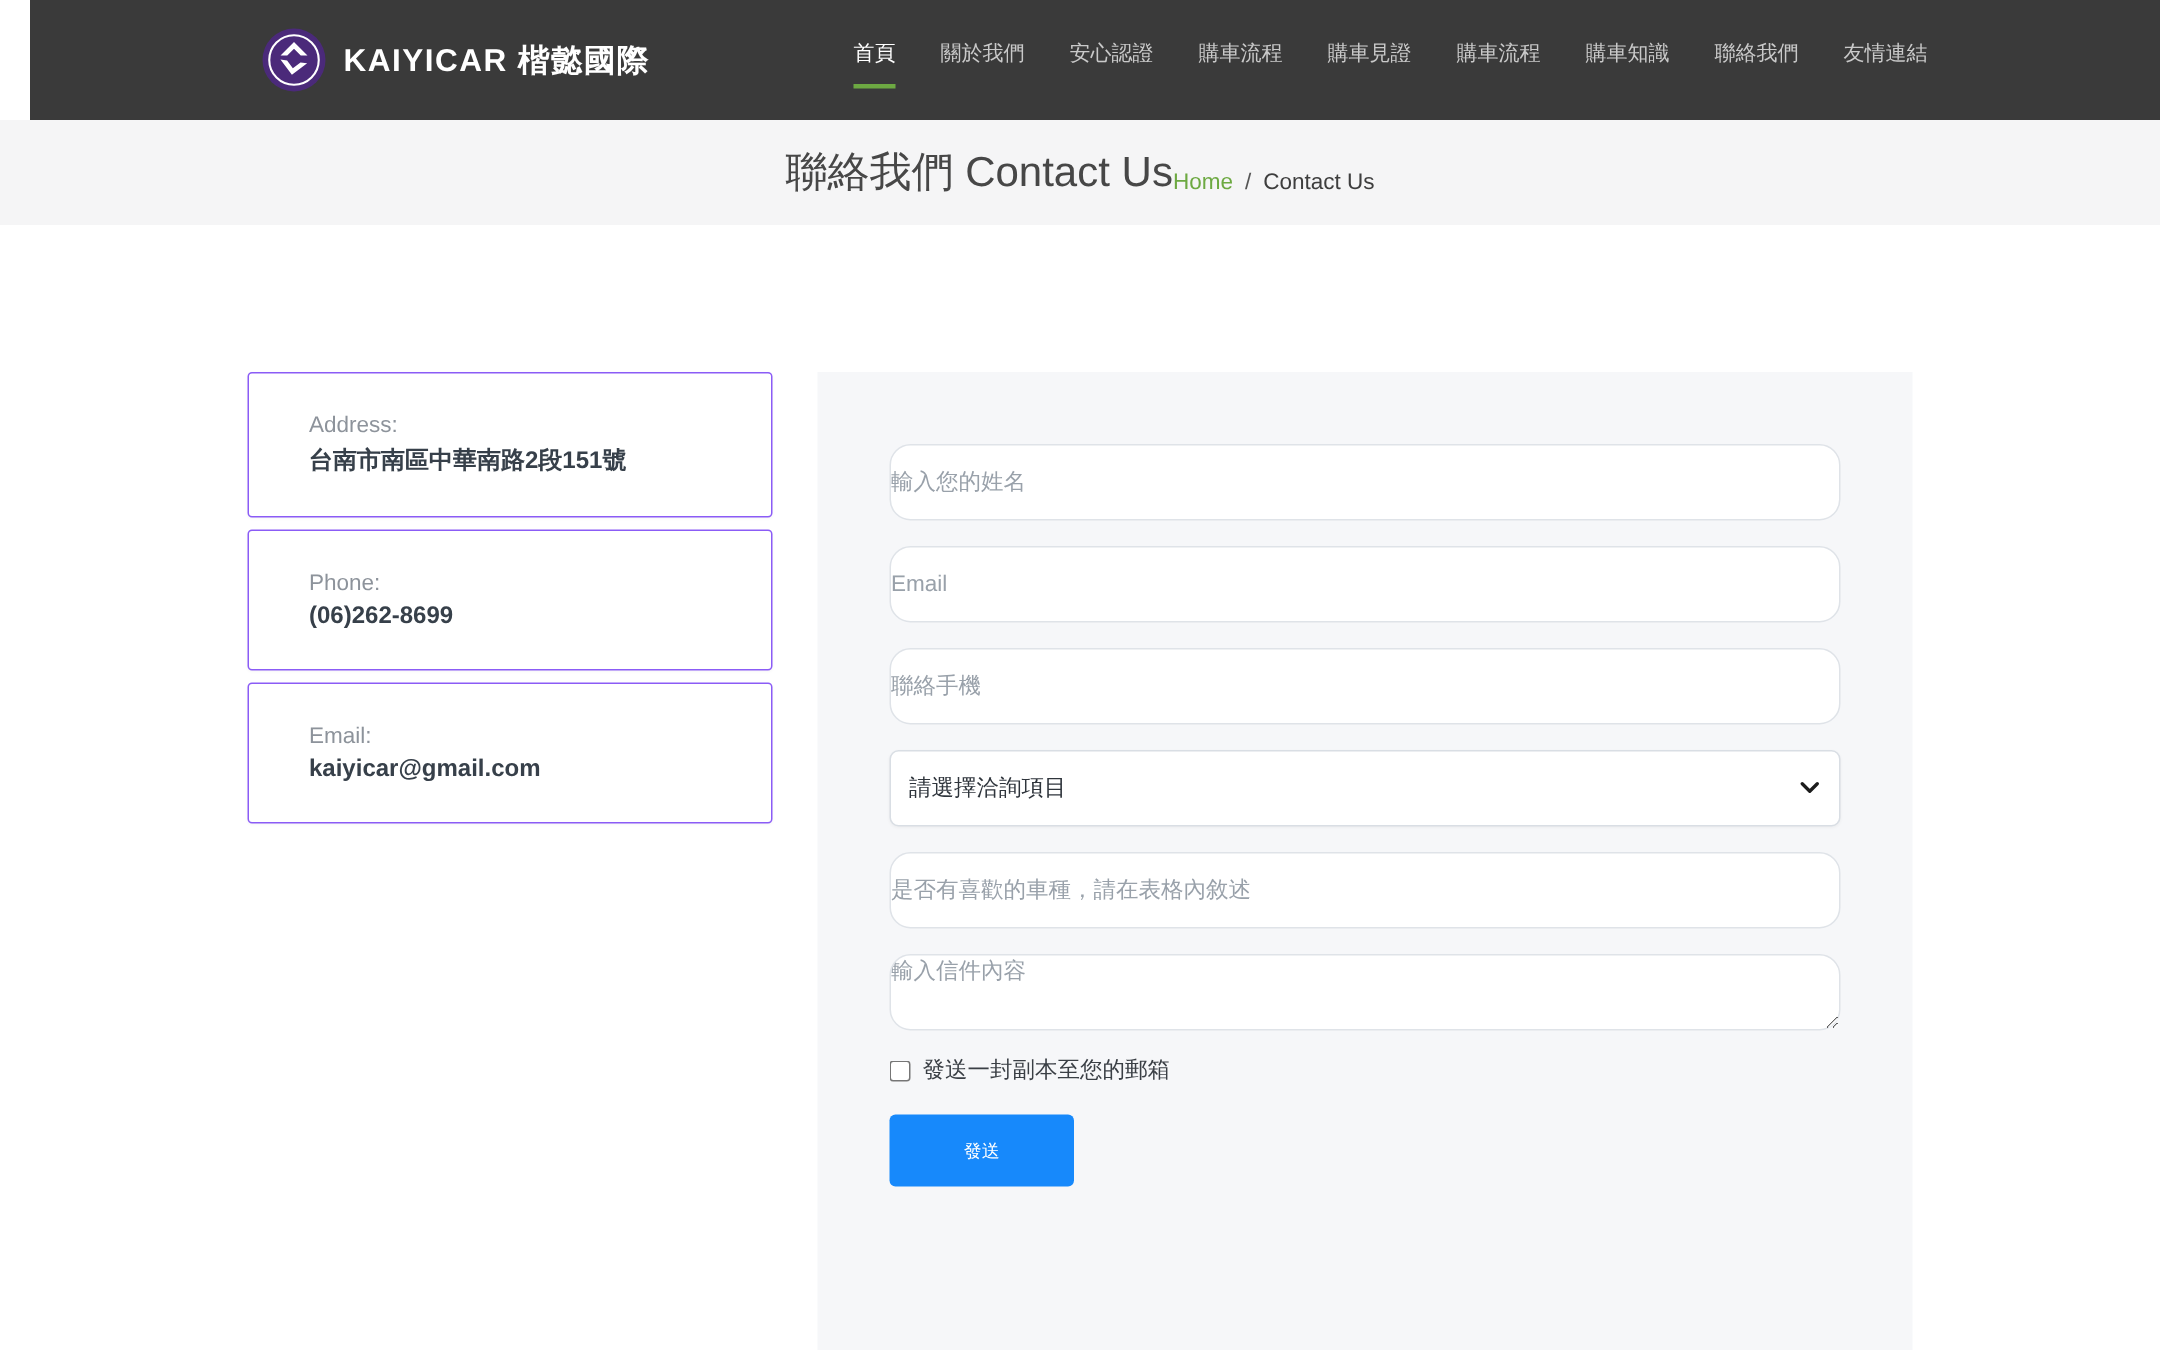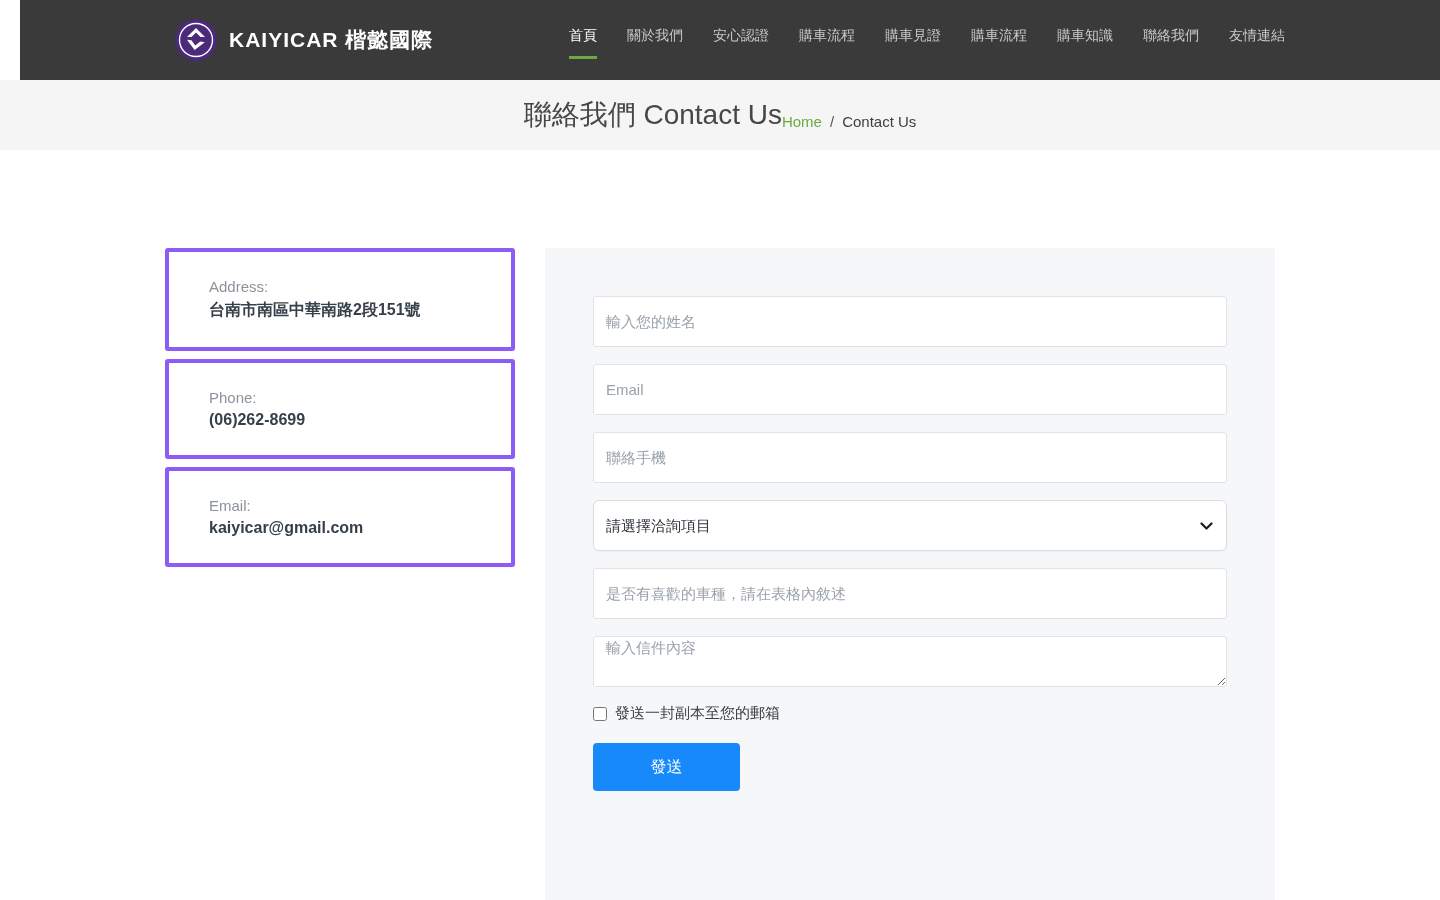--- a/index.html
+++ b/index.html
@@ -25,43 +25,43 @@
   .page-bar .container { height:100%; display:flex; align-items:center; justify-content:center; }
   .page-title { font-size:28px; color:#474747; font-weight:400; }
   .breadcrumb { font-size:15px; color:#3e3e3e; display:flex; gap:8px; align-items:center;margin-top:12px; }
   .breadcrumb .home-link { color:#6da942; text-decoration:none; cursor:pointer; }
   .breadcrumb .sep { color:#555; }
 
   
   .main-area { padding-top:98px; }
   .main-area .container { display:flex; gap:30px; align-items:flex-start; }
   .info-col { width:350px; flex:0 0 350px; }
-  .info-card { background:#fff; border:4px solid #8b5cf6; border-radius:3px;
+  .info-card { background:#fff; border:1px solid #8b5cf6; border-radius:3px;
     padding:26px 40px; margin-bottom:8px; box-shadow:0 1px 2px rgba(0,0,0,0.03); }
   .info-card .label { font-size:15px; color:#8d939b; }
   .info-card .value { font-size:16px; color:#37404a; font-weight:700; margin-top:5px; }
 
   .form-panel { flex:1; background:#f6f7f9; padding:48px; min-height:740px; }
   .form-panel .field { display:block; width:100%; height:51px; background:#fff;
-    border:1px solid #dfe3e8; border-radius:3px; padding:0 12px; font-size:15px;
+    border:1px solid #dfe3e8; border-radius:14px; padding:0 0; font-size:15px;
     color:#2f353c; margin-bottom:17px; outline:none;
     font-family:"Liberation Sans","DejaVu Sans",sans-serif; }
   .form-panel .field::placeholder { color:#99a1aa; opacity:1; }
   .select-wrap { position:relative; margin-bottom:17px; }
   .select-wrap select { display:block; width:100%; height:51px; background:#fff;
     border:1px solid #d9dee4; border-radius:6px; padding:0 12px; font-size:15px;
     color:#2f353c; appearance:none; -webkit-appearance:none; outline:none; cursor:pointer;
     box-shadow:0 1px 2px rgba(0,0,0,0.04);
     font-family:"Liberation Sans","DejaVu Sans",sans-serif; }
   .select-wrap .chev { position:absolute; right:14px; top:50%; transform:translateY(-50%); pointer-events:none; }
   textarea.field { height:170px; padding:14px 16px; resize:vertical; line-height:1.4; }
   .checkbox-row { display:flex; align-items:center; gap:8px; margin:12px 0 20px; }
   .checkbox-row input { width:14px; height:14px; cursor:pointer; }
   .checkbox-row label { font-size:15px; color:#3a3f45; cursor:pointer; }
-  .submit-btn { width:147px; height:48px; background:#1789fb; color:#fff; font-size:16px;
+  .submit-btn { width:123px; height:48px; background:#1789fb; color:#fff; font-size:12px;
     border:none; border-radius:4px; cursor:pointer;
     font-family:"Liberation Sans","DejaVu Sans",sans-serif; }
 </style>
 </head>
 <body>
 
 <header class="site-header">
   <div class="container">
     <div class="brand">
       <span class="logo-circle">

